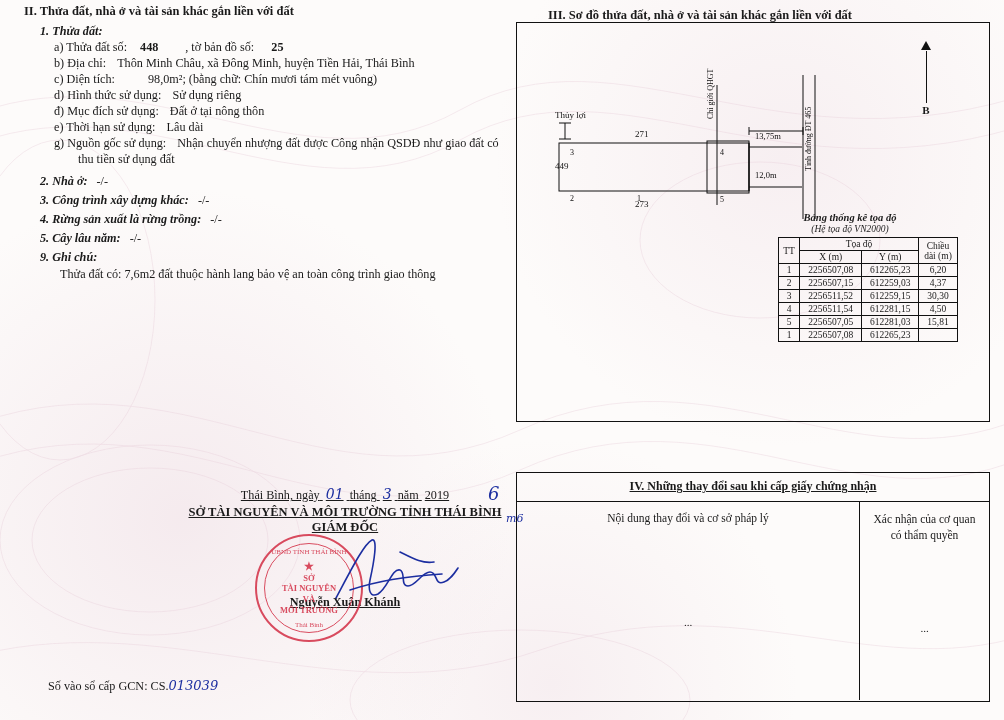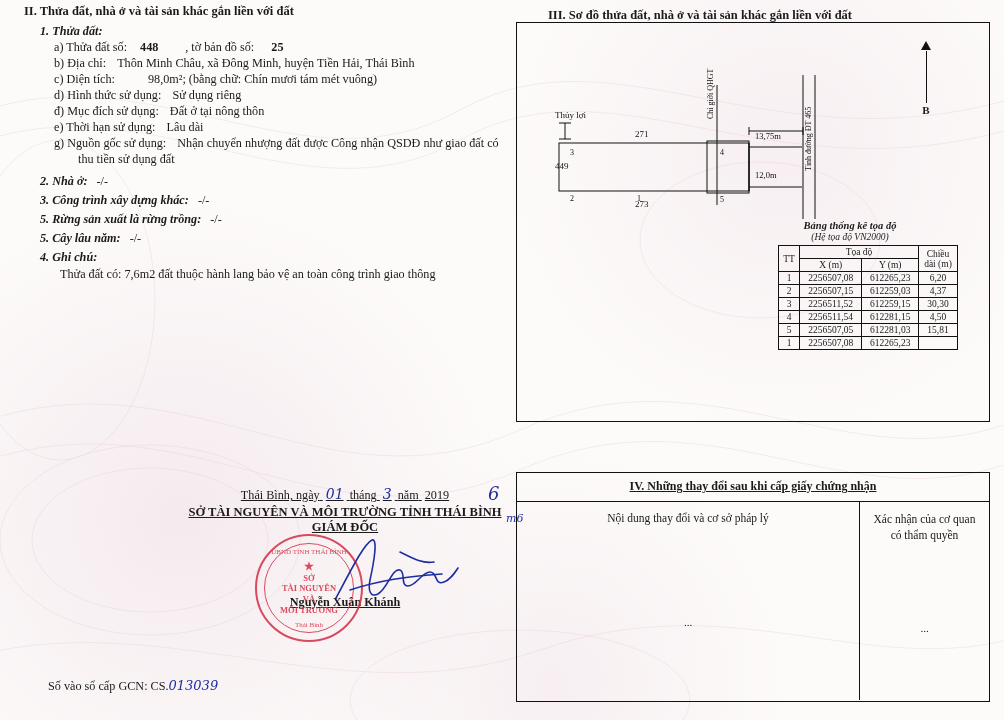--- a/index.html
+++ b/index.html
@@ -111,21 +111,21 @@
     margin: 0 auto;
     background: #111;
   }
   .north .lbl {
     display: block;
     margin-top: 1px;
   }
   .coord-wrap {
     position: absolute;
     left: 778px;
-    top: 220px;
+    top: 212px;
     width: 144px;
     text-align: center;
   }
   .coord-title {
     font-size: 10.5px;
     font-weight: bold;
     font-style: italic;
     margin: 0;
   }
   .coord-sub {
@@ -359,31 +359,31 @@
       <span>2. Nhà ở:</span>
       <span style="font-weight:normal;font-style:normal;padding-left:6px">-/-</span>
     </div>
 
     <div class="sub-head gap-sm">
       <span>3. Công trình xây dựng khác:</span>
       <span style="font-weight:normal;font-style:normal;padding-left:6px">-/-</span>
     </div>
 
     <div class="sub-head gap-sm">
-      <span>5. Rừng sản xuất là rừng trồng:</span>
+      <span>4. Rừng sản xuất là rừng trồng:</span>
       <span style="font-weight:normal;font-style:normal;padding-left:6px">-/-</span>
     </div>
 
     <div class="sub-head gap-sm">
       <span>5. Cây lâu năm:</span>
       <span style="font-weight:normal;font-style:normal;padding-left:6px">-/-</span>
     </div>
 
     <div class="sub-head gap-sm">
-      <span>4. Ghi chú:</span>
+      <span>9. Ghi chú:</span>
     </div>
     <div class="note-line">Thửa đất có: 7,6m2 đất thuộc hành lang bảo vệ an toàn công trình giao thông</div>
   </div>
 
   <div class="right-col">
     <div class="sec-title-r">III. Sơ đồ thửa đất, nhà ở và tài sản khác gắn liền với đất</div>
   </div>
 
   <div class="diagram-box">
     

